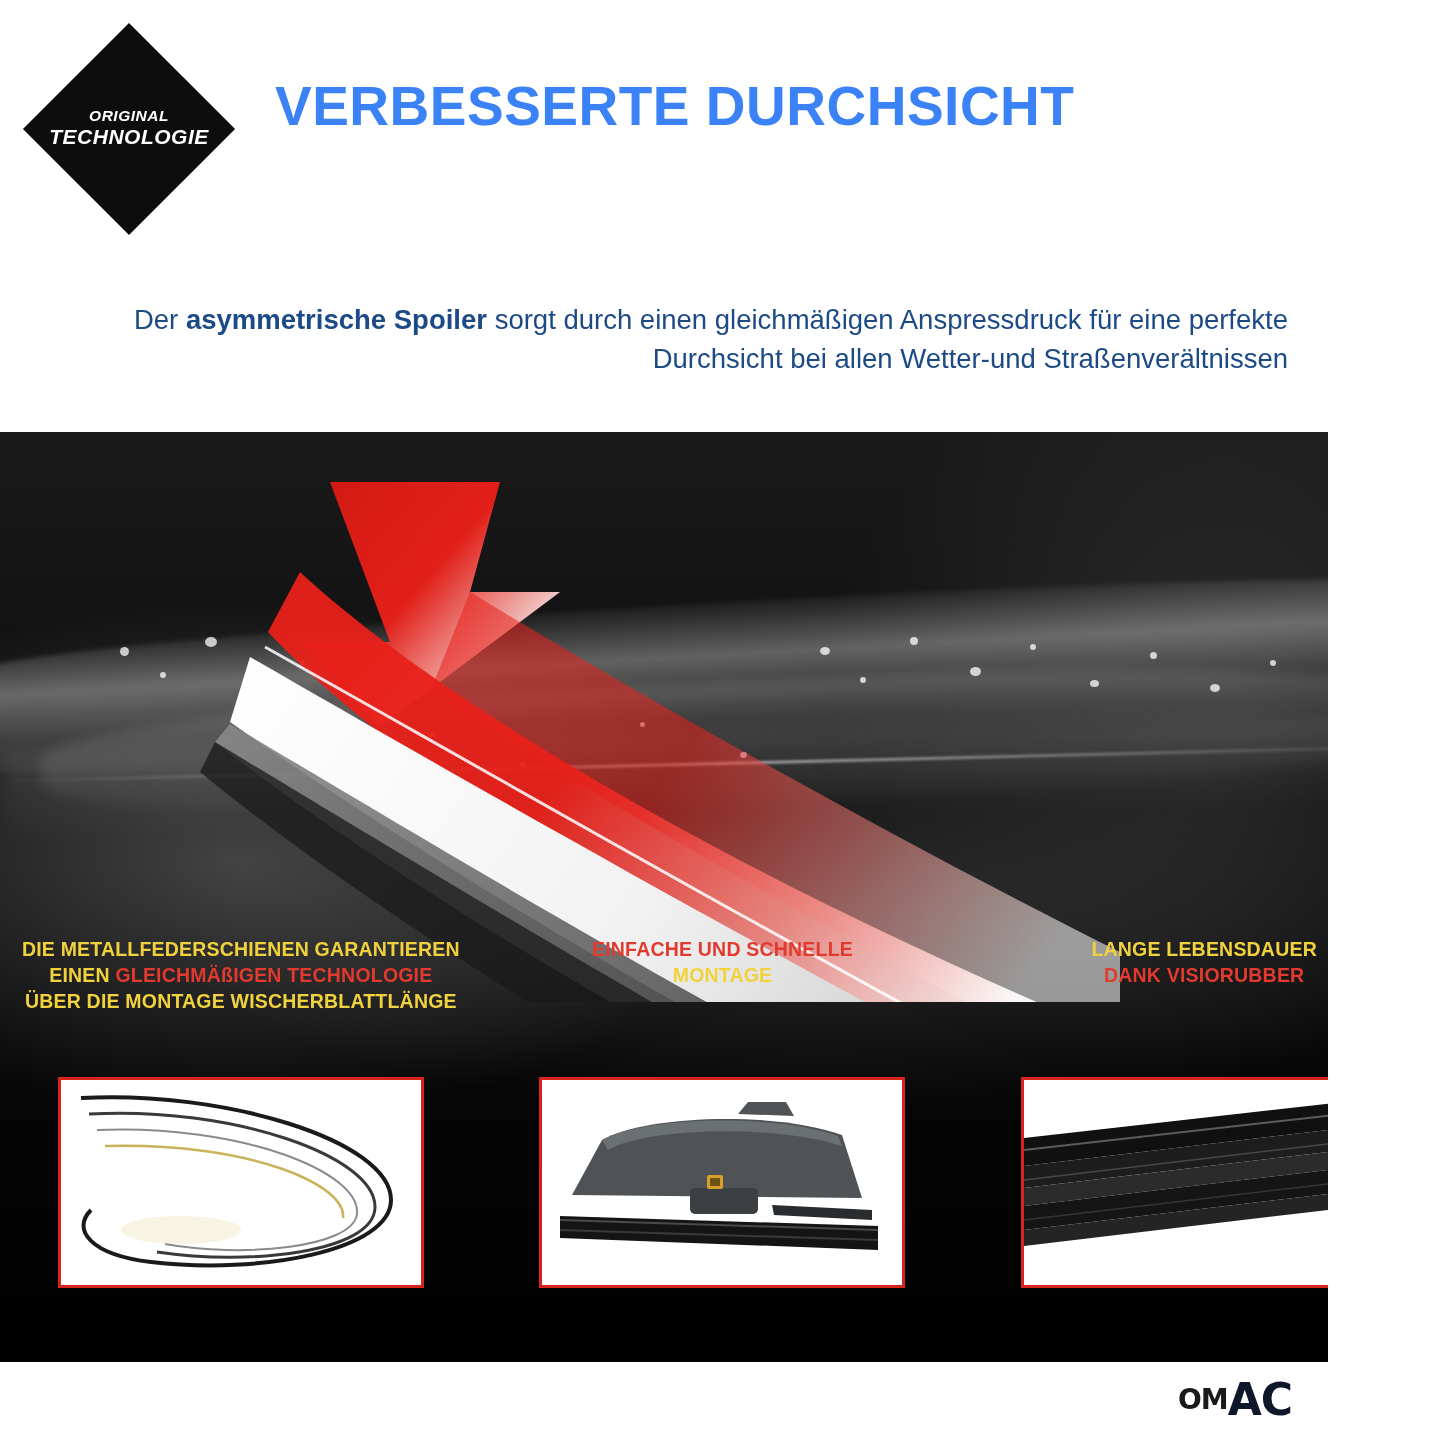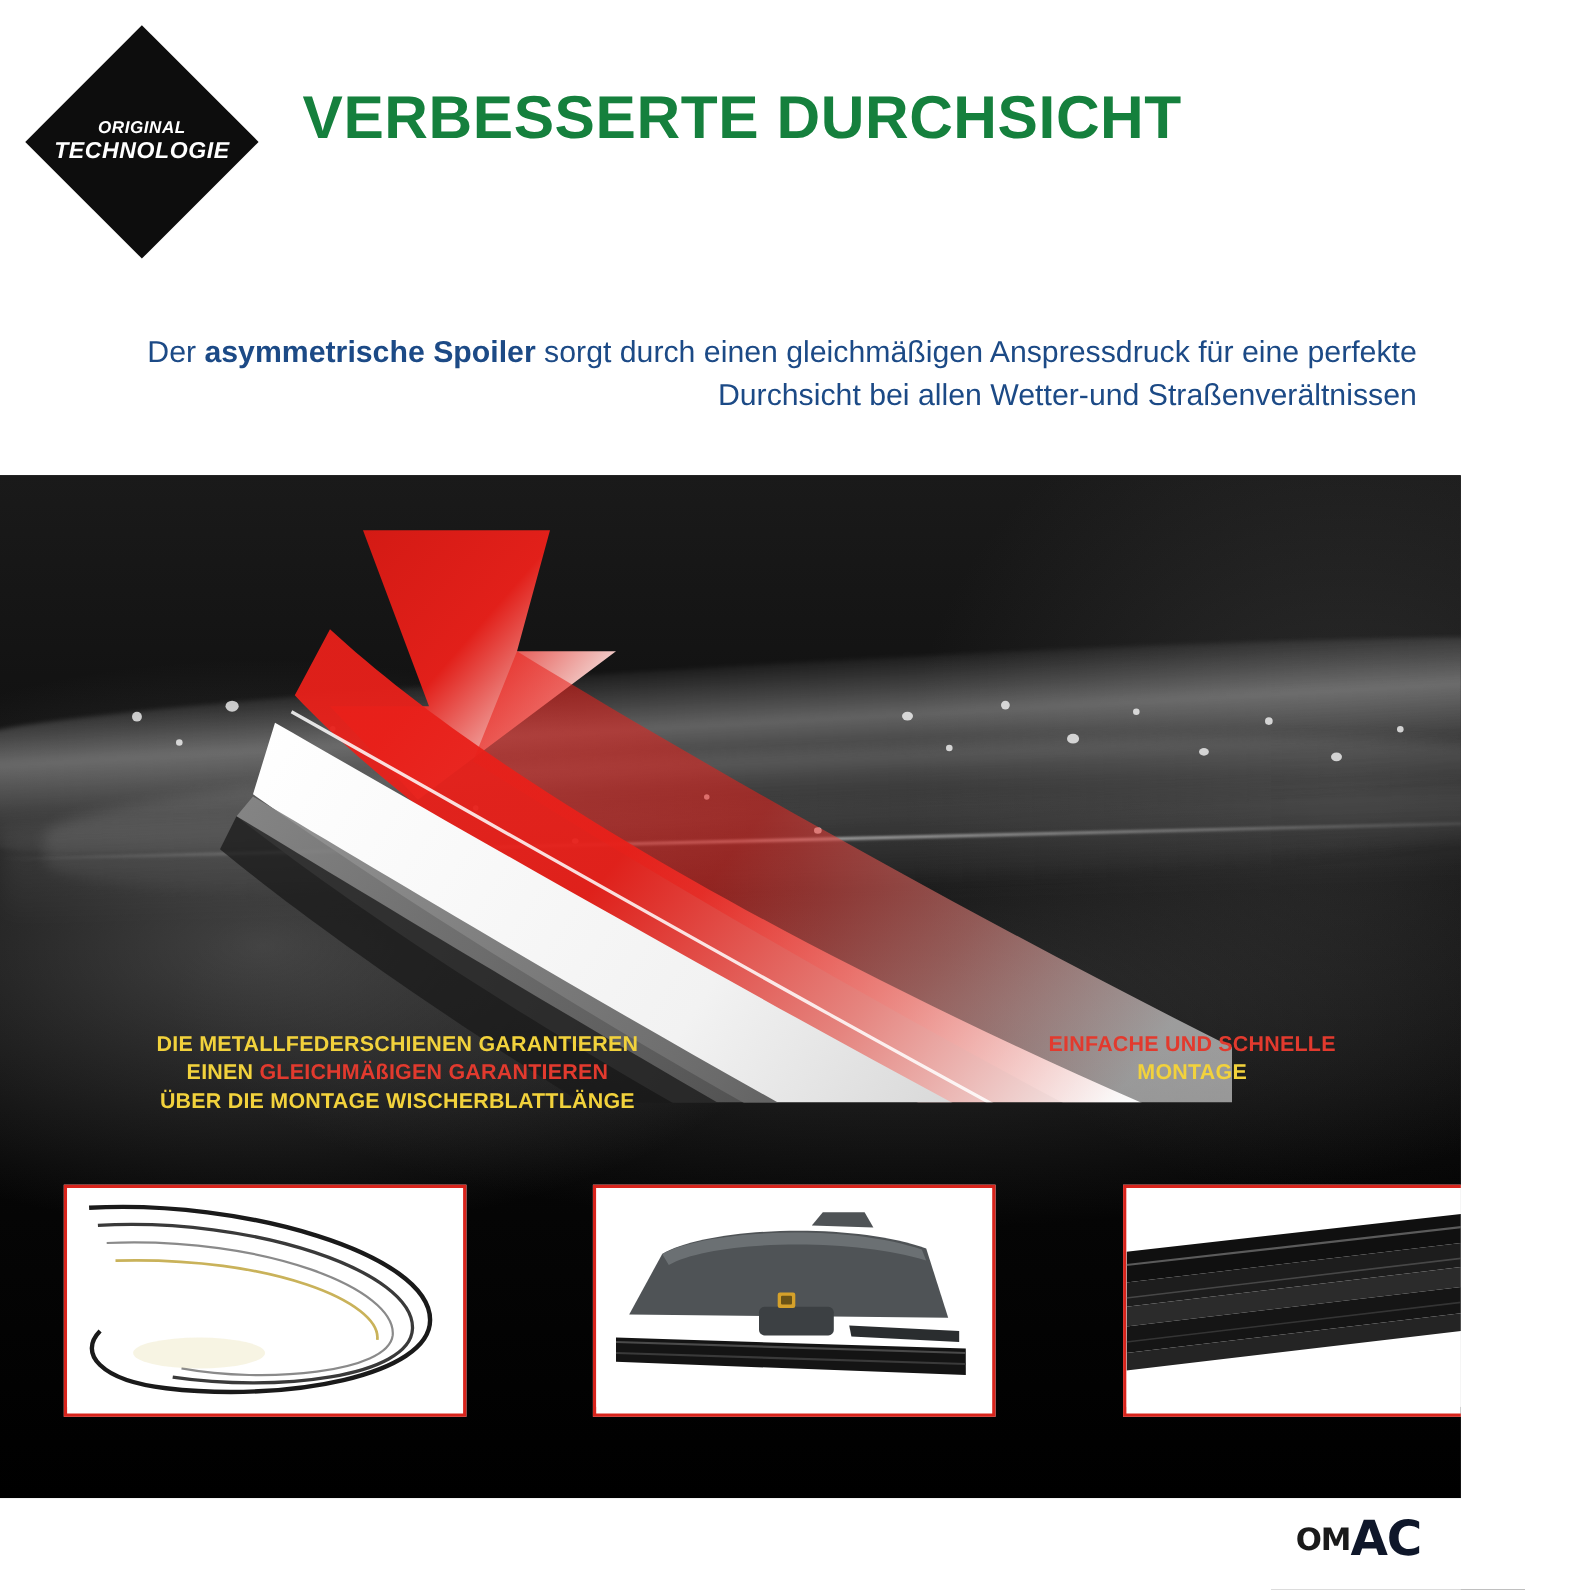--- a/index.html
+++ b/index.html
@@ -17,21 +17,21 @@
   .badge .btxt{
     position:absolute;left:50%;top:50%;transform:translate(-50%,-50%);
     width:176px;text-align:center;color:#ffffff;line-height:1.18;
     font-style:italic;font-weight:bold;letter-spacing:.5px;
   }
   .badge .btxt .l1{display:block;font-size:15.5px;}
   .badge .btxt .l2{display:block;font-size:21px;}
 
   .headline{
     position:absolute;left:275px;top:78px;right:30px;
-    color:#15803d;font-size:55px;font-weight:bold;letter-spacing:.5px;
+    color:#3b82f6;font-size:55px;font-weight:bold;letter-spacing:.5px;
     line-height:1.05;white-space:nowrap;
   }
 
   .subline{
     position:absolute;left:40px;right:40px;top:300px;
     text-align:right;color:#1c4a86;font-size:27.5px;line-height:1.42;
   }
   .subline b{font-weight:bold;}
 
   
@@ -185,26 +185,30 @@
 
         <path d="M265,205 C470,320 800,510 1140,690" stroke="#ffffff" stroke-width="3" fill="none" opacity="0.85"></path>
 
         <path d="M215,300 C430,430 760,630 1085,800 L1020,840 C690,670 370,470 200,330 Z" fill="#1a1a1a" opacity="0.75"></path>
       </svg>
     </div>
 
     <div class="feat-row">
       <div class="feat">
         <p><span class="y">DIE METALLFEDERSCHIENEN GARANTIEREN</span></p>
-        <p><span class="y">EINEN </span><span class="r">GLEICHMÄßIGEN GARANTIEREN</span></p>
+        <p><span class="y">EINEN </span><span class="r">GLEICHMÄßIGEN TECHNOLOGIE</span></p>
         <p><span class="y">ÜBER DIE MONTAGE WISCHERBLATTLÄNGE</span></p>
       </div>
       <div class="feat">
         <p><span class="r">EINFACHE UND SCHNELLE</span></p>
         <p><span class="y">MONTAGE</span></p>
+      </div>
+      <div class="feat">
+        <p><span class="y">LANGE LEBENSDAUER</span></p>
+        <p><span class="r">DANK VISIORUBBER</span></p>
       </div>
     </div>
 
     <div class="thumb-row">
 
       <div class="thumb">
         <div class="thumb-inner">
           <svg width="354" height="199" viewBox="0 0 354 199">
             <rect x="0" y="0" width="354" height="199" fill="#ffffff"></rect>
             <path d="M20,18 C160,10 330,60 330,120 C330,170 200,195 90,182 C30,175 10,150 30,130" stroke="#1a1a1a" stroke-width="4" fill="none"></path>

